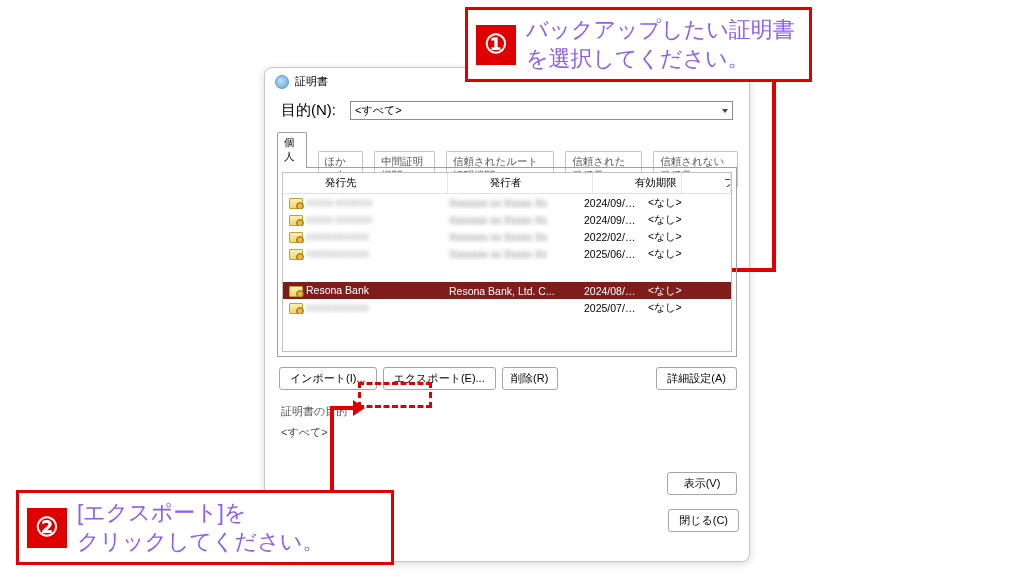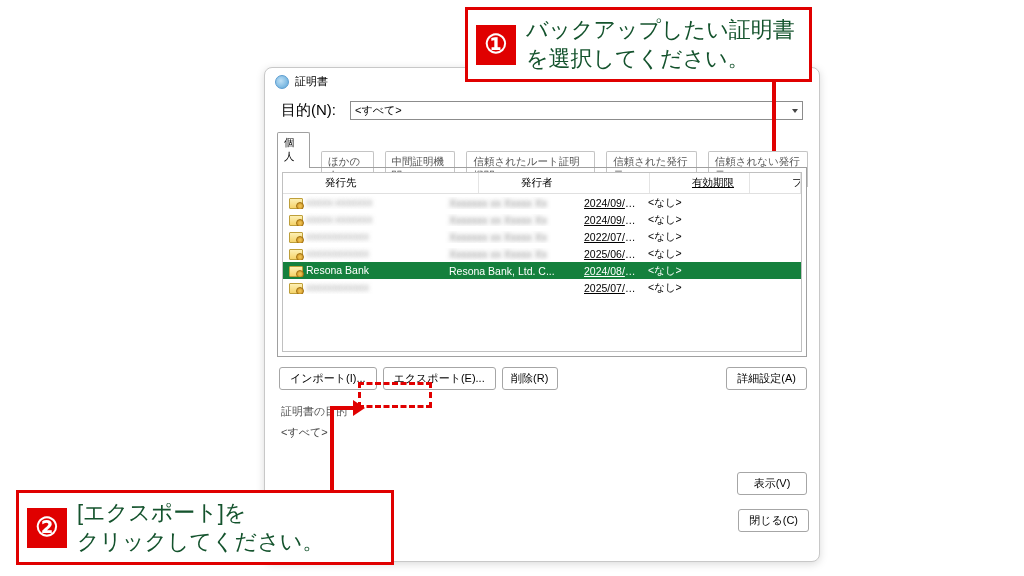--- a/index.html
+++ b/index.html
@@ -12,21 +12,21 @@
     background: #fff;
     position: relative;
     overflow: hidden;
   }
 
   
   .dialog {
     position: absolute;
     left: 264px;
     top: 67px;
-    width: 556px;
+    width: 486px;
     height: 495px;
     background: #fff;
     border: 1px solid #c8c8c8;
     border-radius: 8px;
     box-shadow: 0 2px 8px rgba(0,0,0,0.15);
   }
   .title-bar {
     display: flex;
     align-items: center;
     gap: 6px;
@@ -120,38 +120,39 @@
   }
   .cert-header > div {
     padding: 3px 6px;
     border-right: 1px solid #e4e4e4;
     overflow: hidden;
     white-space: nowrap;
     margin-left: 36px;
   }
   .col-to { width: 160px; }
   .col-by { width: 135px; }
-  .col-exp { width: 64px; text-decoration: underline; }
+  .col-exp { width: 64px; }
   .col-fn { flex: 1; }
 
   .cert-row {
     display: flex;
     font-size: 10.5px;
     align-items: center;
     height: 17px;
   }
   .cert-row > div {
     padding: 0 6px;
     overflow: hidden;
     white-space: nowrap;
     text-overflow: ellipsis;
   }
   .cert-row.selected {
-    background: #15803d;
+    background: #7f1d1d;
     color: #fff;
+    margin-top: 20px;
   }
   .cert-icon {
     width: 14px; height: 11px;
     background: linear-gradient(#fdf0b4,#f5d36a);
     border: 1px solid #be9f3a;
     border-radius: 1px;
     display: inline-block;
     margin-right: 3px;
     position: relative;
     vertical-align: middle;
@@ -236,21 +237,21 @@
     font-weight: bold;
     display: flex;
     align-items: center;
     justify-content: center;
     flex-shrink: 0;
   }
   .callout .text {
     font-size: 22px;
     line-height: 1.3;
     white-space: nowrap;
-    color:#14532d;
+    color:#8b5cf6;
   }
   .callout1 { left: 465px; top: 7px; }
   .callout2 { left: 16px; top: 490px; }
   .callout2 .text { white-space: normal; width: 300px; }
 
   
   .row-highlight {
     position: absolute;
     border: 3px dashed #e00000;
     pointer-events: none;
@@ -328,21 +329,21 @@
         </div>
         <div class="cert-row">
           <div class="col-to"><span class="cert-icon"></span><span class="blur-text">xxxxx-xxxxxxx</span></div>
           <div class="col-by"><span class="blur-text2">Xxxxxxx xx Xxxxx Xx</span></div>
           <div class="col-exp">2024/09/17</div>
           <div class="col-fn">&lt;なし&gt;</div>
         </div>
         <div class="cert-row">
           <div class="col-to"><span class="cert-icon"></span><span class="blur-text">xxxxxxxxxxxx</span></div>
           <div class="col-by"><span class="blur-text2">Xxxxxxx xx Xxxxx Xx</span></div>
-          <div class="col-exp">2022/07/23</div>
+          <div class="col-exp">2022/02/19</div>
           <div class="col-fn">&lt;なし&gt;</div>
         </div>
         <div class="cert-row">
           <div class="col-to"><span class="cert-icon"></span><span class="blur-text">xxxxxxxxxxxx</span></div>
           <div class="col-by"><span class="blur-text2">Xxxxxxx xx Xxxxx Xx</span></div>
           <div class="col-exp">2025/06/18</div>
           <div class="col-fn">&lt;なし&gt;</div>
         </div>
         <div class="cert-row selected">
           <div class="col-to"><span class="cert-icon"></span><span>Resona Bank</span></div>

